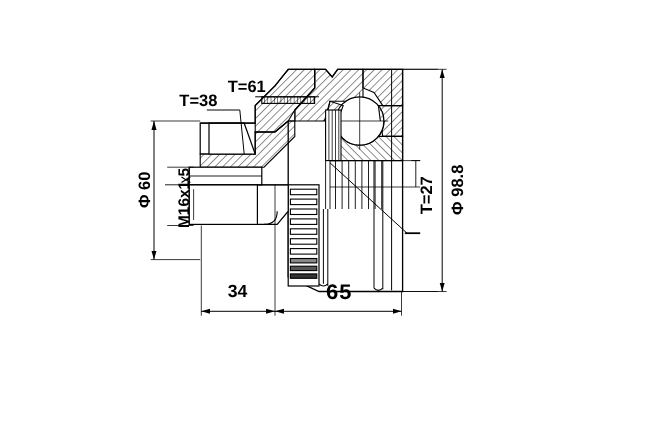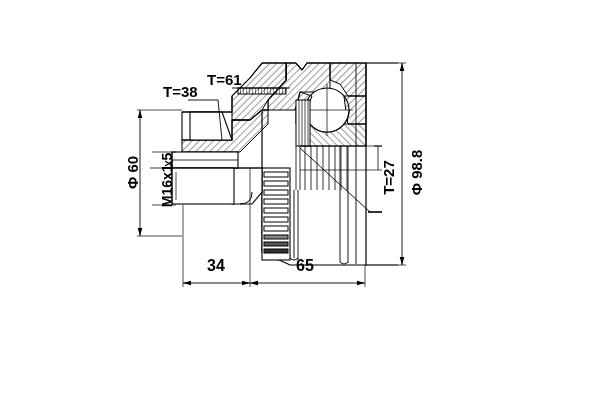--- a/index.html
+++ b/index.html
@@ -228,15 +228,15 @@
   <div class="dim-label rot90" style="left:104px; top:165px; width:56px; text-align:center; font-size:15px;">Φ 60</div>
 
   <div class="dim-label rot90" style="left:128px; top:173px; width:78px; text-align:center; font-size:14px;">M16x1.5</div>
 
   <div class="dim-label rot90" style="left:364px; top:170px; width:48px; text-align:center; font-size:15px;">T=27</div>
 
   <div class="dim-label rot90" style="left:381px; top:165px; width:70px; text-align:center; font-size:15px;">Φ 98.8</div>
 
   <div class="dim-label" style="left:207px; top:258px; font-size:16px;text-align:right;">34</div>
 
-  <div class="dim-label" style="left:296px; top:258px; font-size:16px;">65</div>
+  <div class="dim-label" style="left:296px; top:258px; font-size:20px;font-family:Liberation Mono, monospace;">65</div>
 
 </div>
 
 </body></html>

